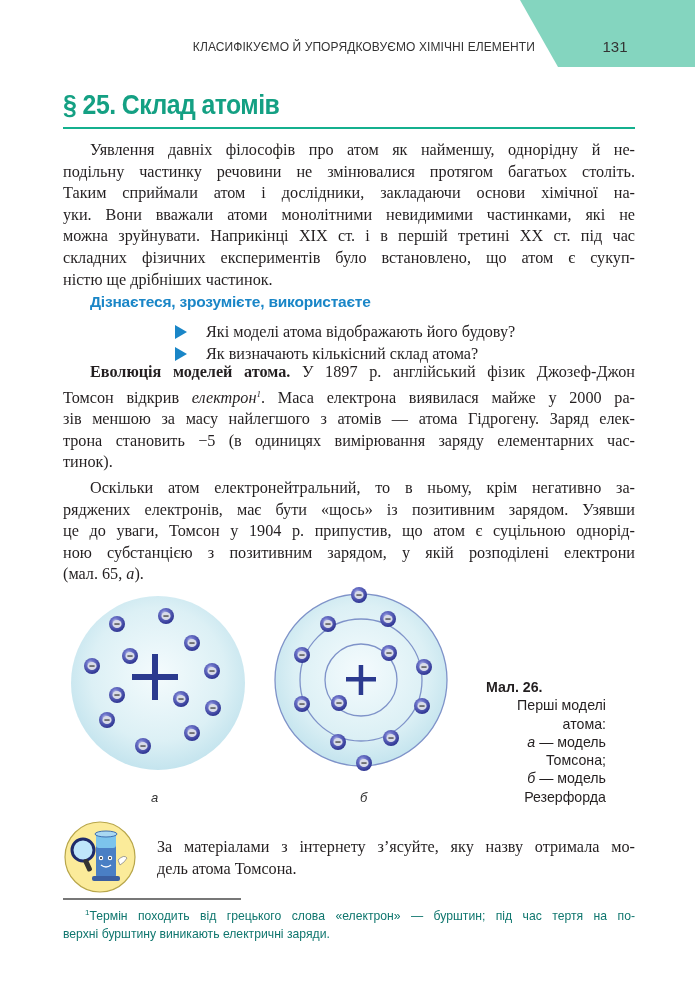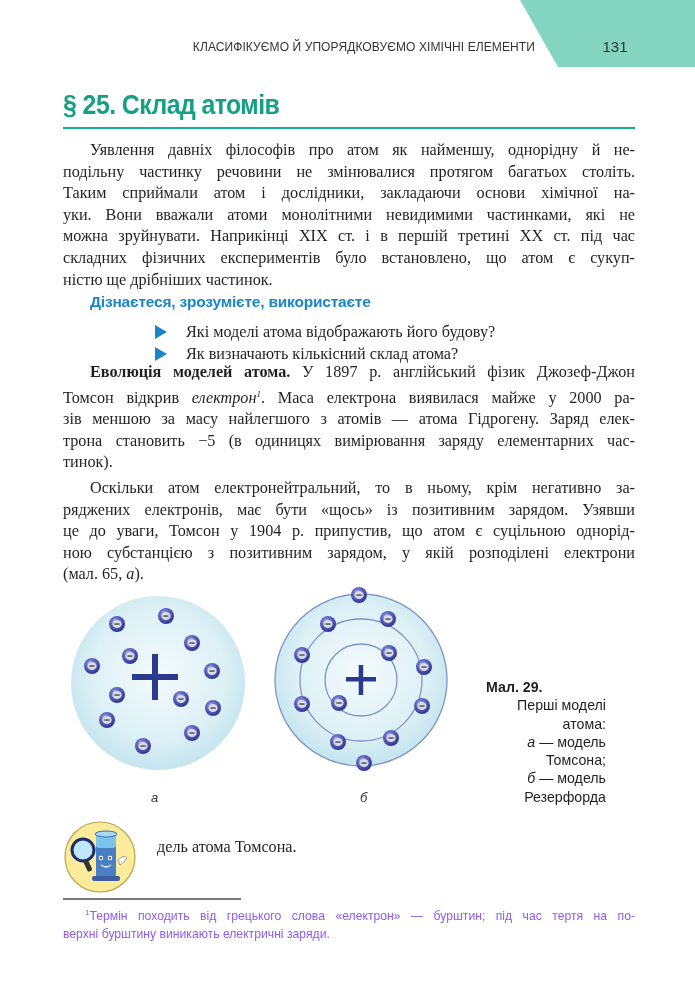--- a/index.html
+++ b/index.html
@@ -18,39 +18,39 @@
   .para { position: absolute; left: 63px; width: 572px; font-family: Liberation Serif, serif; font-size: 16.2px; line-height: 21.6px; color: #231f20; text-align: justify; }
   .para .line { display: block; white-space: nowrap; text-align-last: justify; }
   .para .line.last { text-align-last: left; }
   .para .indent { padding-left: 27px; }
   .bold { font-weight: bold; }
   .ital { font-style: italic; }
   sup { font-size: 9px; vertical-align: 6px; font-style: italic; }
 
   .learn-heading { position: absolute; left: 90px; top: 293px; font-family: "Liberation Sans", sans-serif; font-weight: bold; font-size: 15.5px; color: #1a86c7; letter-spacing: -0.2px; }
   .bullet-list { position: absolute; left: 155px; top: 321px; font-family: "Liberation Serif", serif; font-size: 16.2px; line-height: 22px; }
-  .bullet-item { display: flex; align-items: center; height: 22px; }
+  .bullet-item { display: flex; align-items: center; height: 22px; margin-left: 20px; }
   .bullet-tri { width: 0; height: 0; border-top: 7px solid transparent; border-bottom: 7px solid transparent; border-left: 12px solid #1a86c7; margin-right: 19px; }
 
   
   .figure-svg { position: absolute; left: 0; top: 0; }
   .fig-label { position: absolute; font-family: "Liberation Sans", sans-serif; font-style: italic; font-size: 13px; color: #333; }
   .caption { position: absolute; left: 486px; top: 678px; width: 120px; font-family: "Liberation Sans", sans-serif; font-size: 14.2px; line-height: 18.3px; color: #231f20; }
   .caption .cap-title { font-weight: bold; display: block; }
   .caption .line { display: block; text-align: right; }
 
   
   .task-icon { position: absolute; left: 63px; top: 820px; width: 74px; height: 74px; }
   .task-text { position: absolute; left: 157px; top: 836px; width: 478px; font-family: "Liberation Serif", serif; font-size: 16.2px; line-height: 22px; }
   .task-text .line { display: block; white-space: nowrap; text-align-last: justify; text-align: justify; }
   .task-text .line.last { text-align-last: left; }
 
   
   .footnote-rule { position: absolute; left: 63px; top: 898px; width: 178px; height: 1.5px; background: #777; }
-  .footnote { position: absolute; left: 63px; top: 904px; width: 572px; font-family: "Liberation Sans", sans-serif; font-size: 12.2px; line-height: 17.5px; color: #8b5cf6; }
+  .footnote { position: absolute; left: 63px; top: 904px; width: 572px; font-family: "Liberation Sans", sans-serif; font-size: 12.2px; line-height: 17.5px; color: #0f766e; }
   .footnote .line { display: block; white-space: nowrap; text-align: justify; text-align-last: justify; }
   .footnote .line.last { text-align-last: left; }
   .footnote sup { font-style: normal; font-size: 8px; vertical-align: 5px; }
 </style>
 </head>
 <body>
 
 <svg class="header-tab" width="695" height="68" viewBox="0 0 695 68">
   <polygon points="520,0 695,0 695,67 558,67" fill="#84d5bf"></polygon>
 </svg>
@@ -152,21 +152,21 @@
     <use href="#electron" x="422" y="706"></use>
     <use href="#electron" x="338" y="742"></use>
     <use href="#electron" x="391" y="738"></use>
     <use href="#electron" x="364" y="763"></use>
   </g>
 </svg>
 <div class="fig-label" style="left:151px; top:790px;">а</div>
 <div class="fig-label" style="left:360px; top:790px;">б</div>
 
 <div class="caption">
-  <span class="cap-title">Мал. 29.</span>
+  <span class="cap-title">Мал. 26.</span>
   <span class="line">Перші моделі</span>
   <span class="line">атома:</span>
   <span class="line"><i>а</i> — модель</span>
   <span class="line">Томсона;</span>
   <span class="line"><i>б</i> — модель</span>
   <span class="line">Резерфорда</span>
 </div>
 
 <svg class="task-icon" width="74" height="74" viewBox="0 0 74 74">
   <circle cx="37" cy="37" r="35" fill="#fbeb9a" stroke="#b8a64a" stroke-width="1.2"></circle>
@@ -177,20 +177,21 @@
   <circle cx="38" cy="38" r="2.2" fill="#fff"></circle>
     <circle cx="47" cy="38" r="2.2" fill="#fff"></circle>
   <circle cx="38" cy="38" r="1" fill="#222"></circle>
     <circle cx="47" cy="38" r="1" fill="#222"></circle>
   <path d="M38 45 Q43 49 48 45" stroke="#fff" stroke-width="1.3" fill="none"></path>
   <circle cx="20" cy="30" r="11" fill="#bfe6fb" stroke="#1f2b6b" stroke-width="3"></circle>
   <rect x="22" y="39" width="5" height="13" rx="2" transform="rotate(-25 24 45)" fill="#333"></rect>
   <path d="M55 40 q6 -6 9 -2 q-2 4 -7 7 z" fill="#fff" stroke="#888" stroke-width="0.8"></path>
 </svg>
 <div class="task-text">
+  <span class="line">За матеріалами з інтернету з’ясуйте, яку назву отримала мо-</span>
   <span class="line last">дель атома Томсона.</span>
 </div>
 
 <div class="footnote-rule"></div>
 <div class="footnote">
   <span class="line" style="padding-left:22px;"><sup>1</sup><span>Термін походить від грецького слова «електрон» — бурштин; під час тертя на по-</span></span>
   <span class="line last">верхні бурштину виникають електричні заряди.</span>
 </div>
 
 </body></html>

